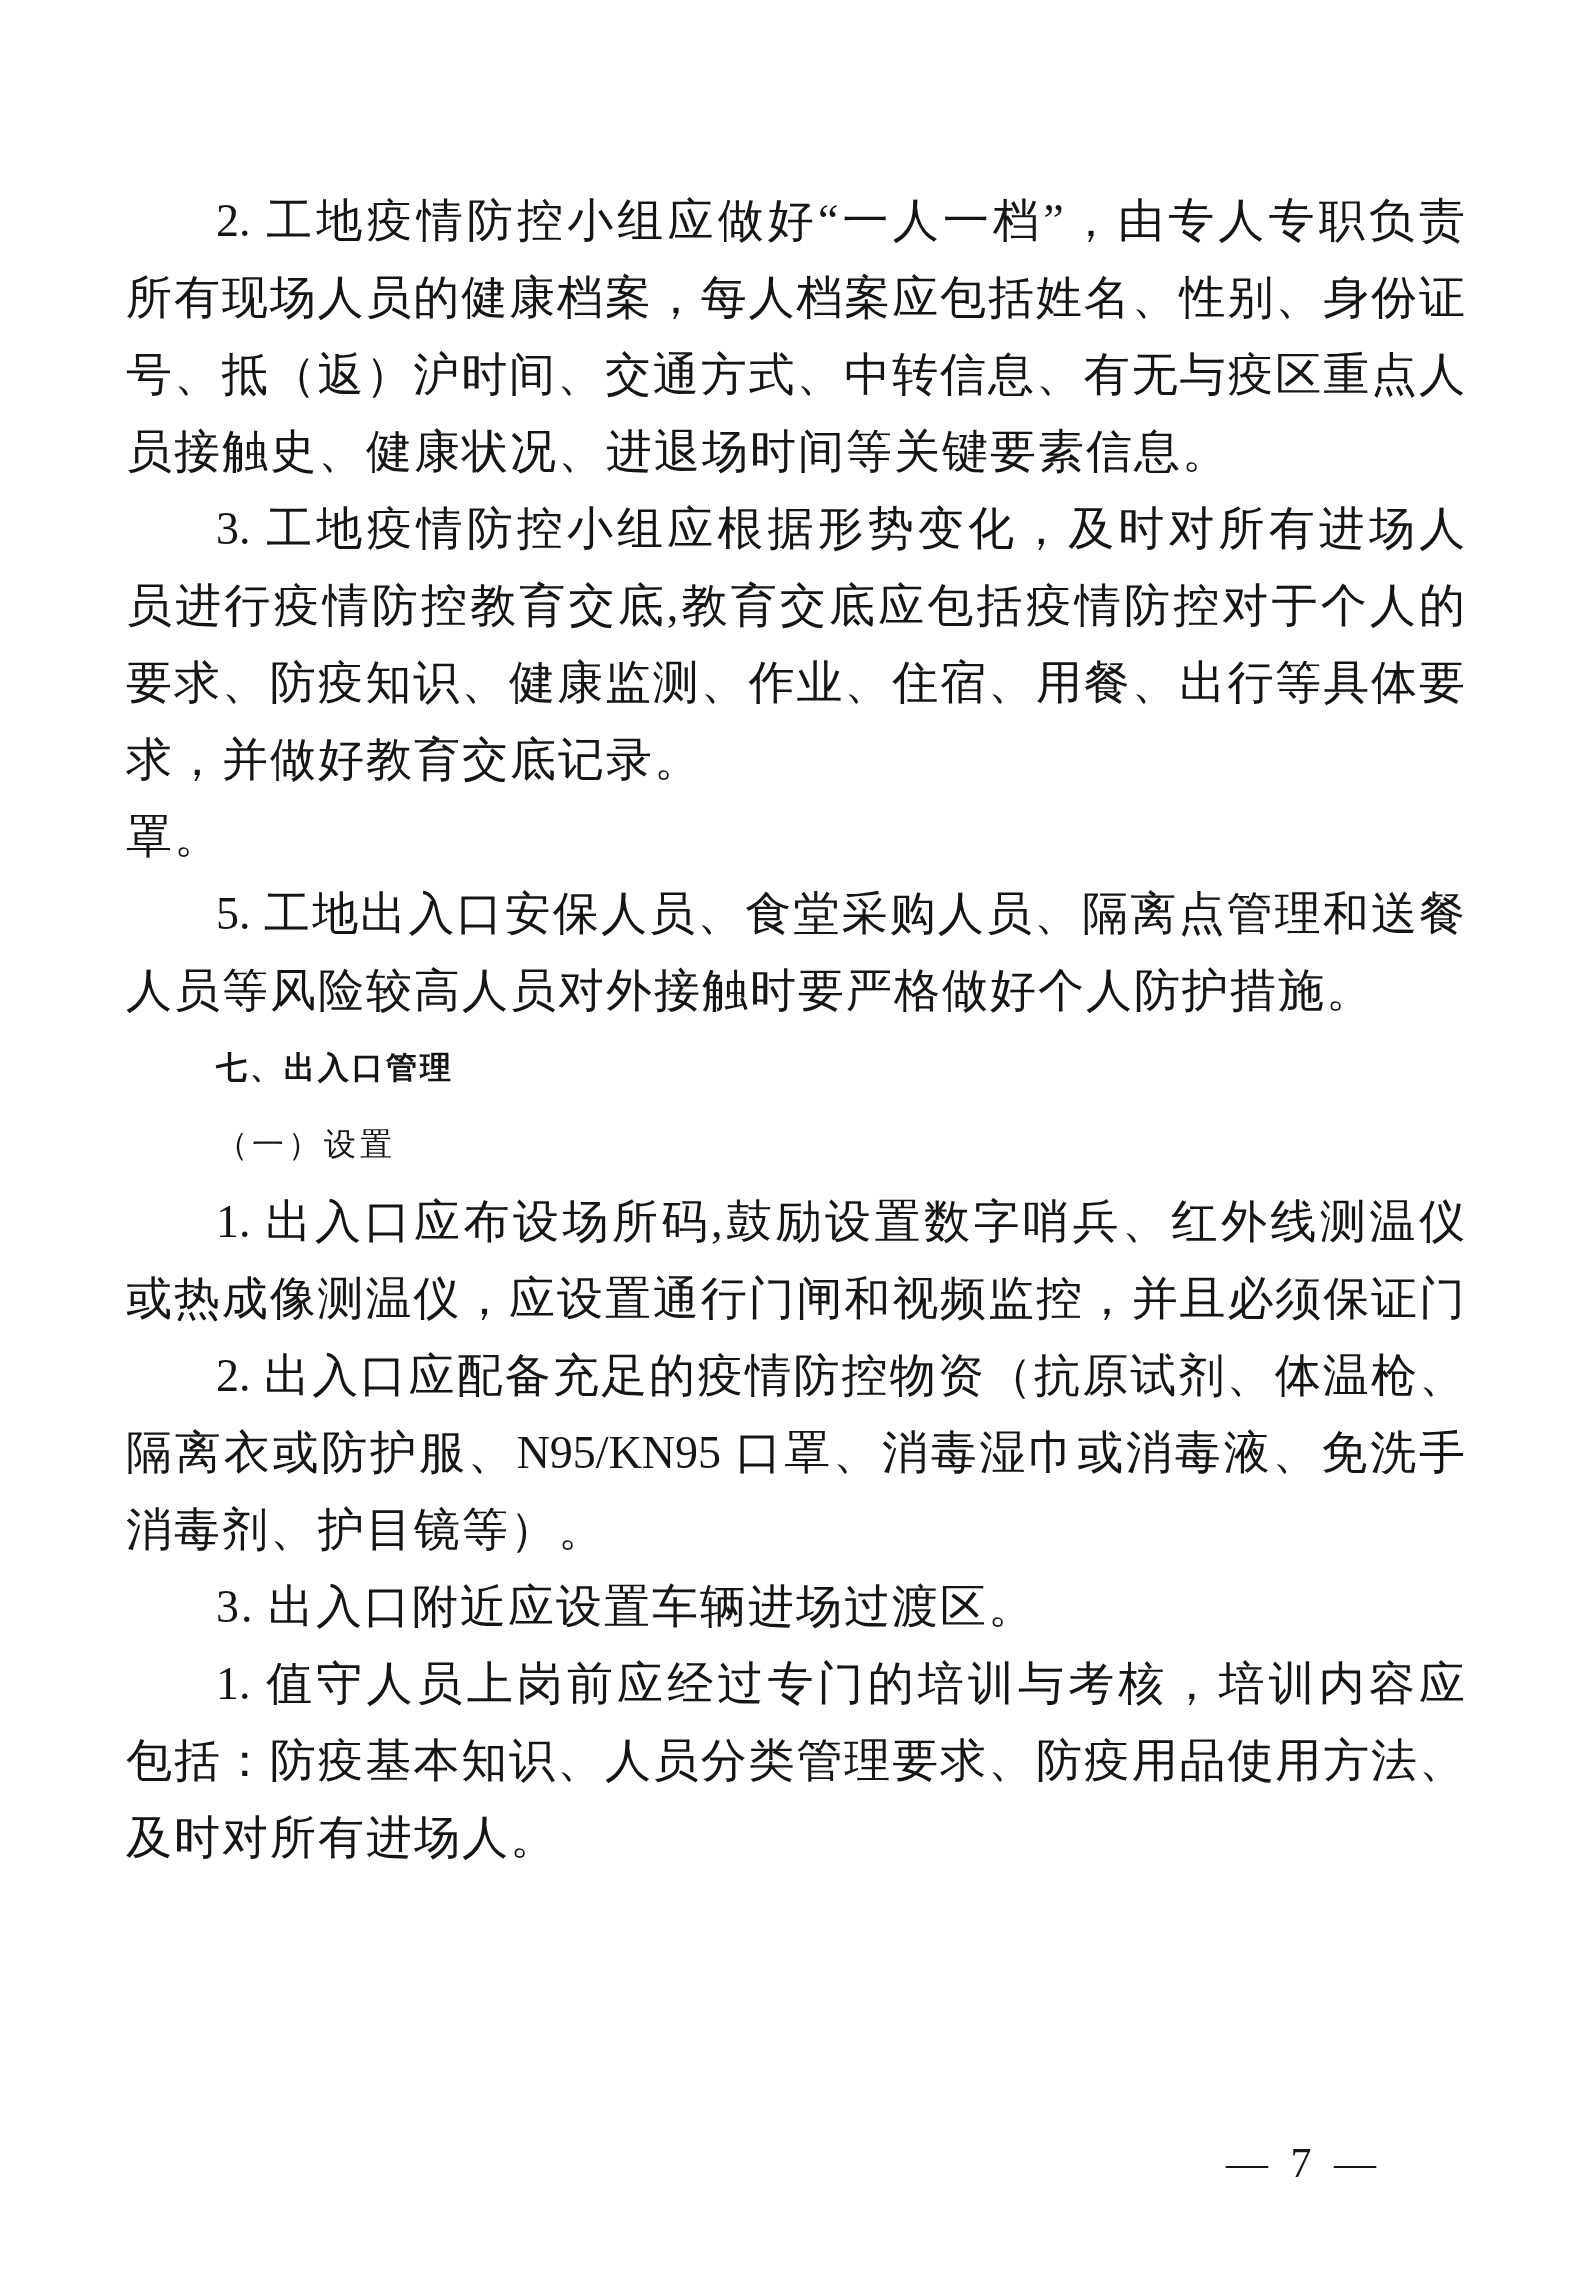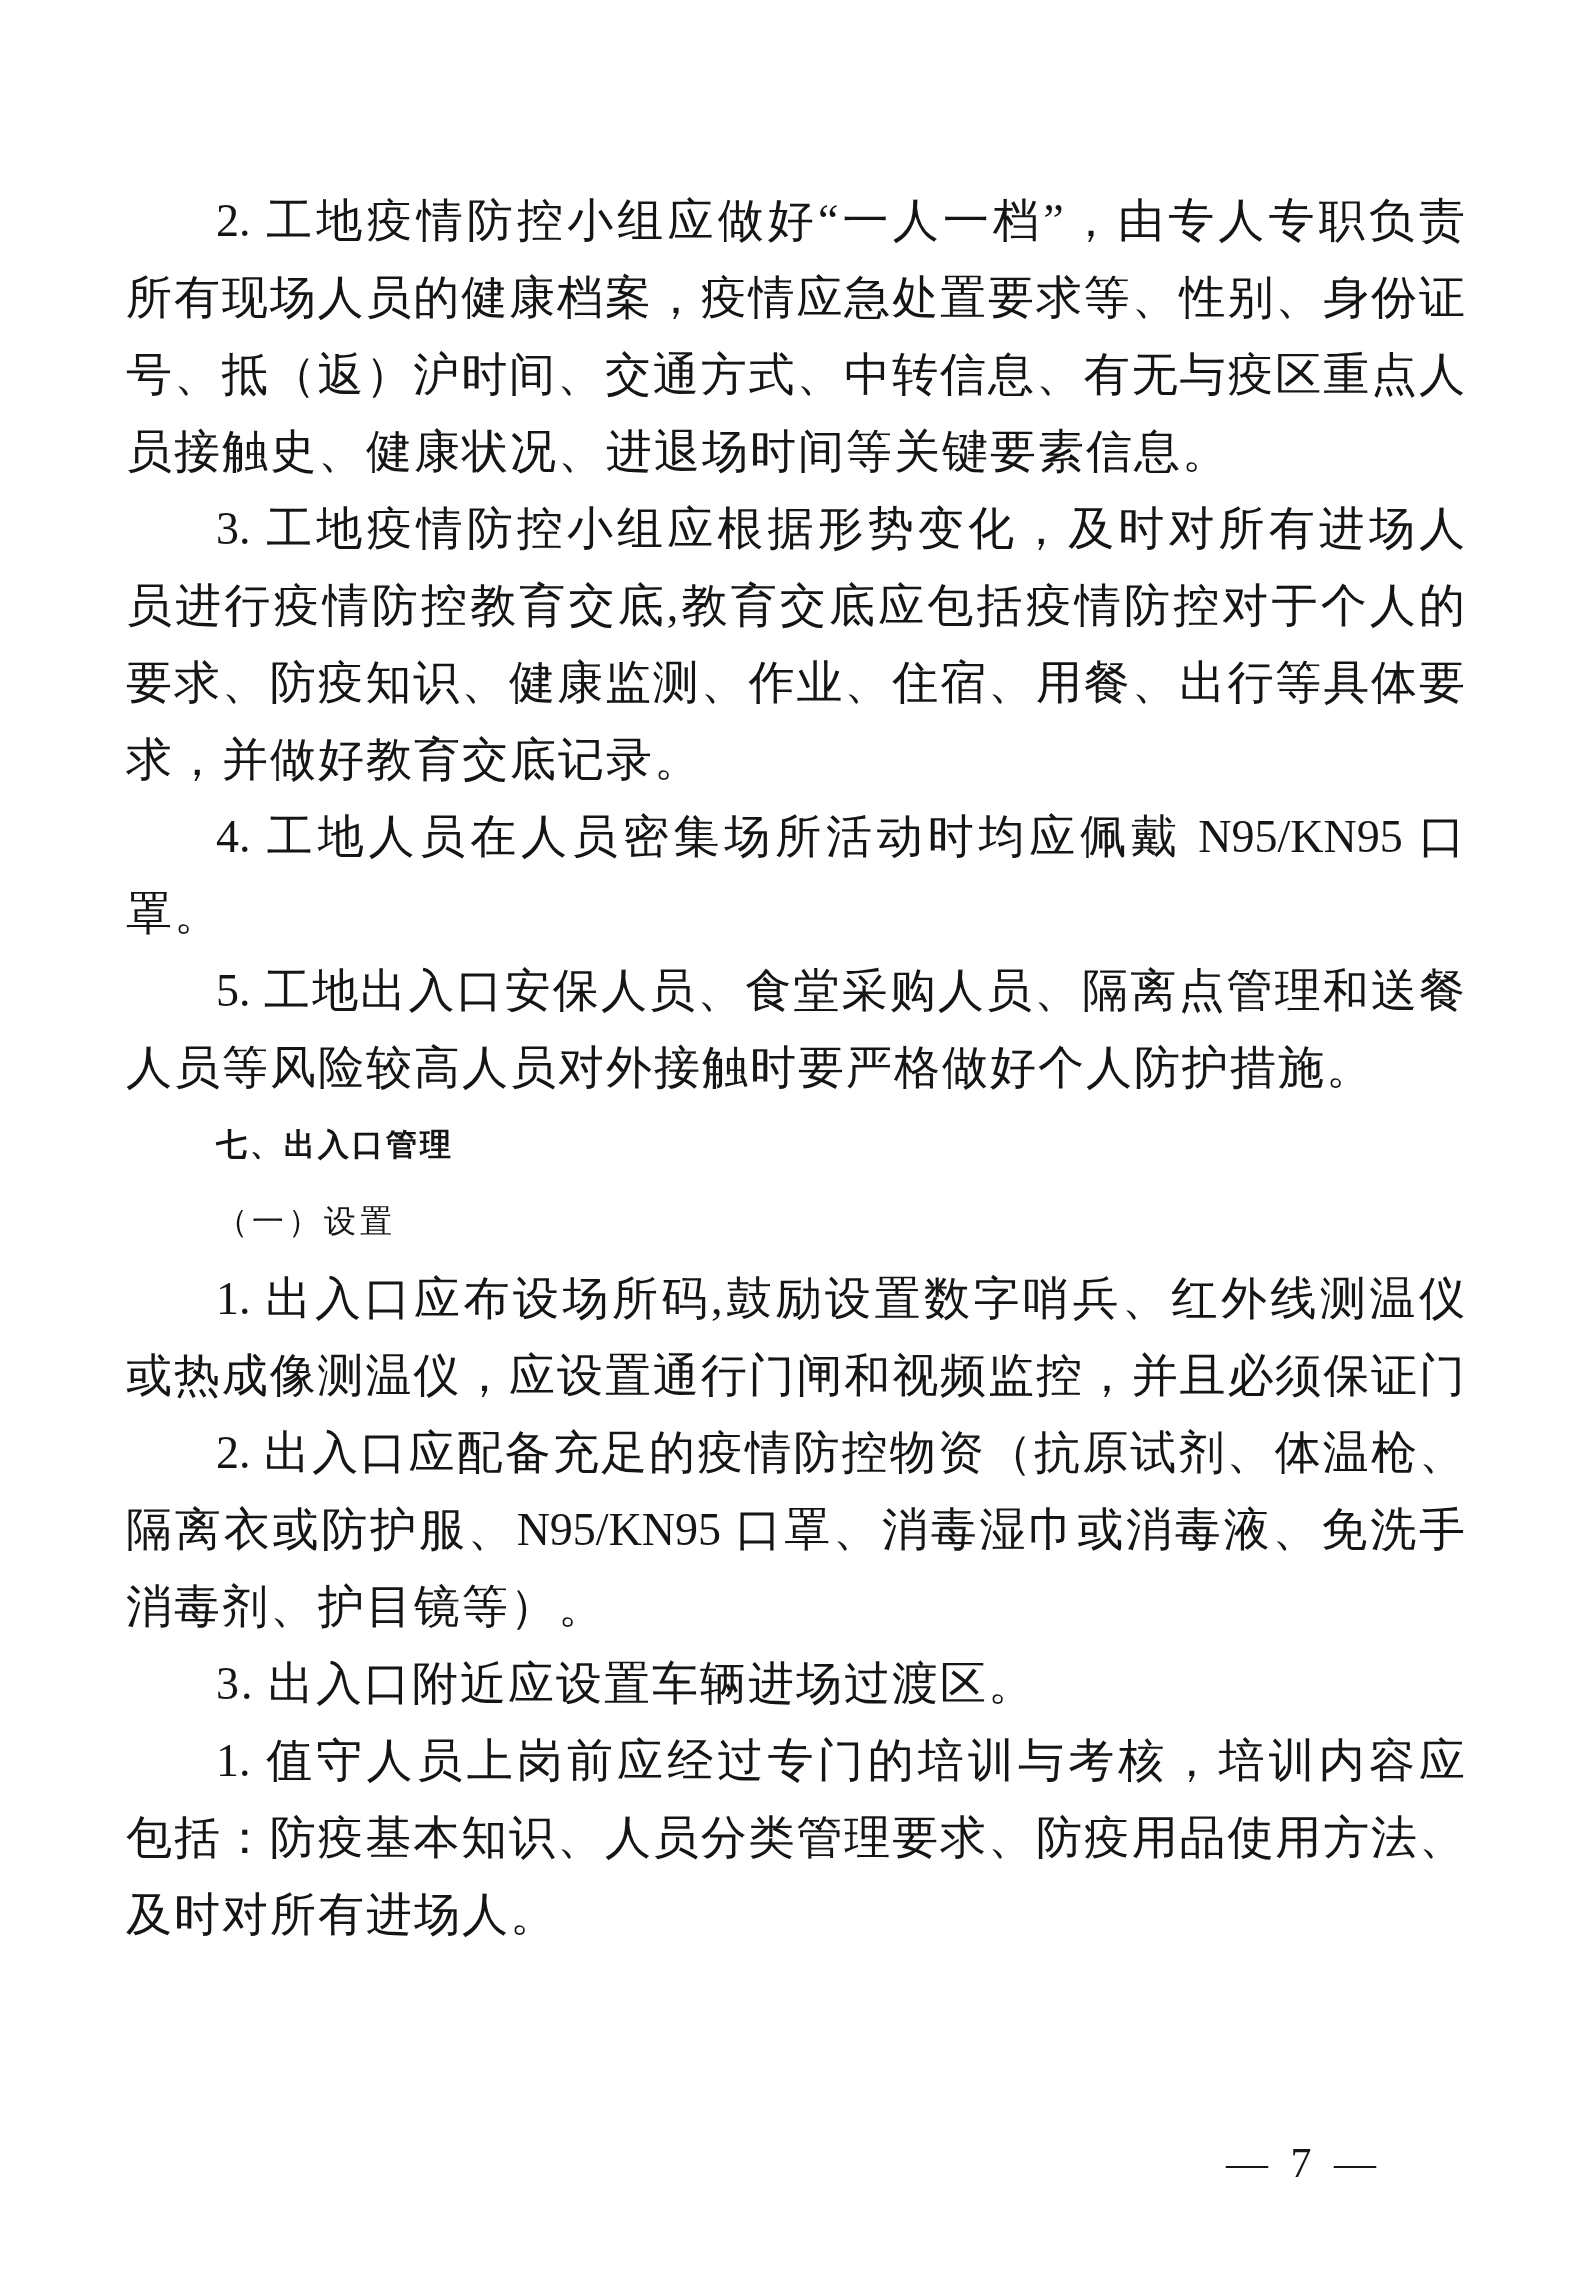--- a/index.html
+++ b/index.html
@@ -52,28 +52,27 @@
     white-space: nowrap;
     color: #151515;
   }
 </style>
 </head>
 <body>
 
 <div class="page">
   <div class="doc-body">
       <div class="line body indent justify">2. 工地疫情防控小组应做好“一人一档”，由专人专职负责</div>
-      <div class="line body justify">所有现场人员的健康档案，疫情应急处置要求等、性别、身份证</div>
+      <div class="line body justify">所有现场人员的健康档案，每人档案应包括姓名、性别、身份证</div>
       <div class="line body justify">号、抵（返）沪时间、交通方式、中转信息、有无与疫区重点人</div>
       <div class="line body">员接触史、健康状况、进退场时间等关键要素信息。</div>
       <div class="line body indent justify">3. 工地疫情防控小组应根据形势变化，及时对所有进场人</div>
       <div class="line body justify">员进行疫情防控教育交底,教育交底应包括疫情防控对于个人的</div>
       <div class="line body justify">要求、防疫知识、健康监测、作业、住宿、用餐、出行等具体要</div>
       <div class="line body">求，并做好教育交底记录。</div>
-      <div class="line body indent justify">4. 工地人员在人员密集场所活动时均应佩戴 N95/KN95 口</div>
       <div class="line body">罩。</div>
       <div class="line body indent justify">5. 工地出入口安保人员、食堂采购人员、隔离点管理和送餐</div>
       <div class="line body">人员等风险较高人员对外接触时要严格做好个人防护措施。</div>
       <div class="line heading indent">七、出入口管理</div>
       <div class="line subheading indent">（一）设置</div>
       <div class="line body indent justify">1. 出入口应布设场所码,鼓励设置数字哨兵、红外线测温仪</div>
       <div class="line body justify">或热成像测温仪，应设置通行门闸和视频监控，并且必须保证门</div>
       <div class="line body indent justify">2. 出入口应配备充足的疫情防控物资（抗原试剂、体温枪、</div>
       <div class="line body justify">隔离衣或防护服、N95/KN95 口罩、消毒湿巾或消毒液、免洗手</div>
       <div class="line body">消毒剂、护目镜等）。</div>

